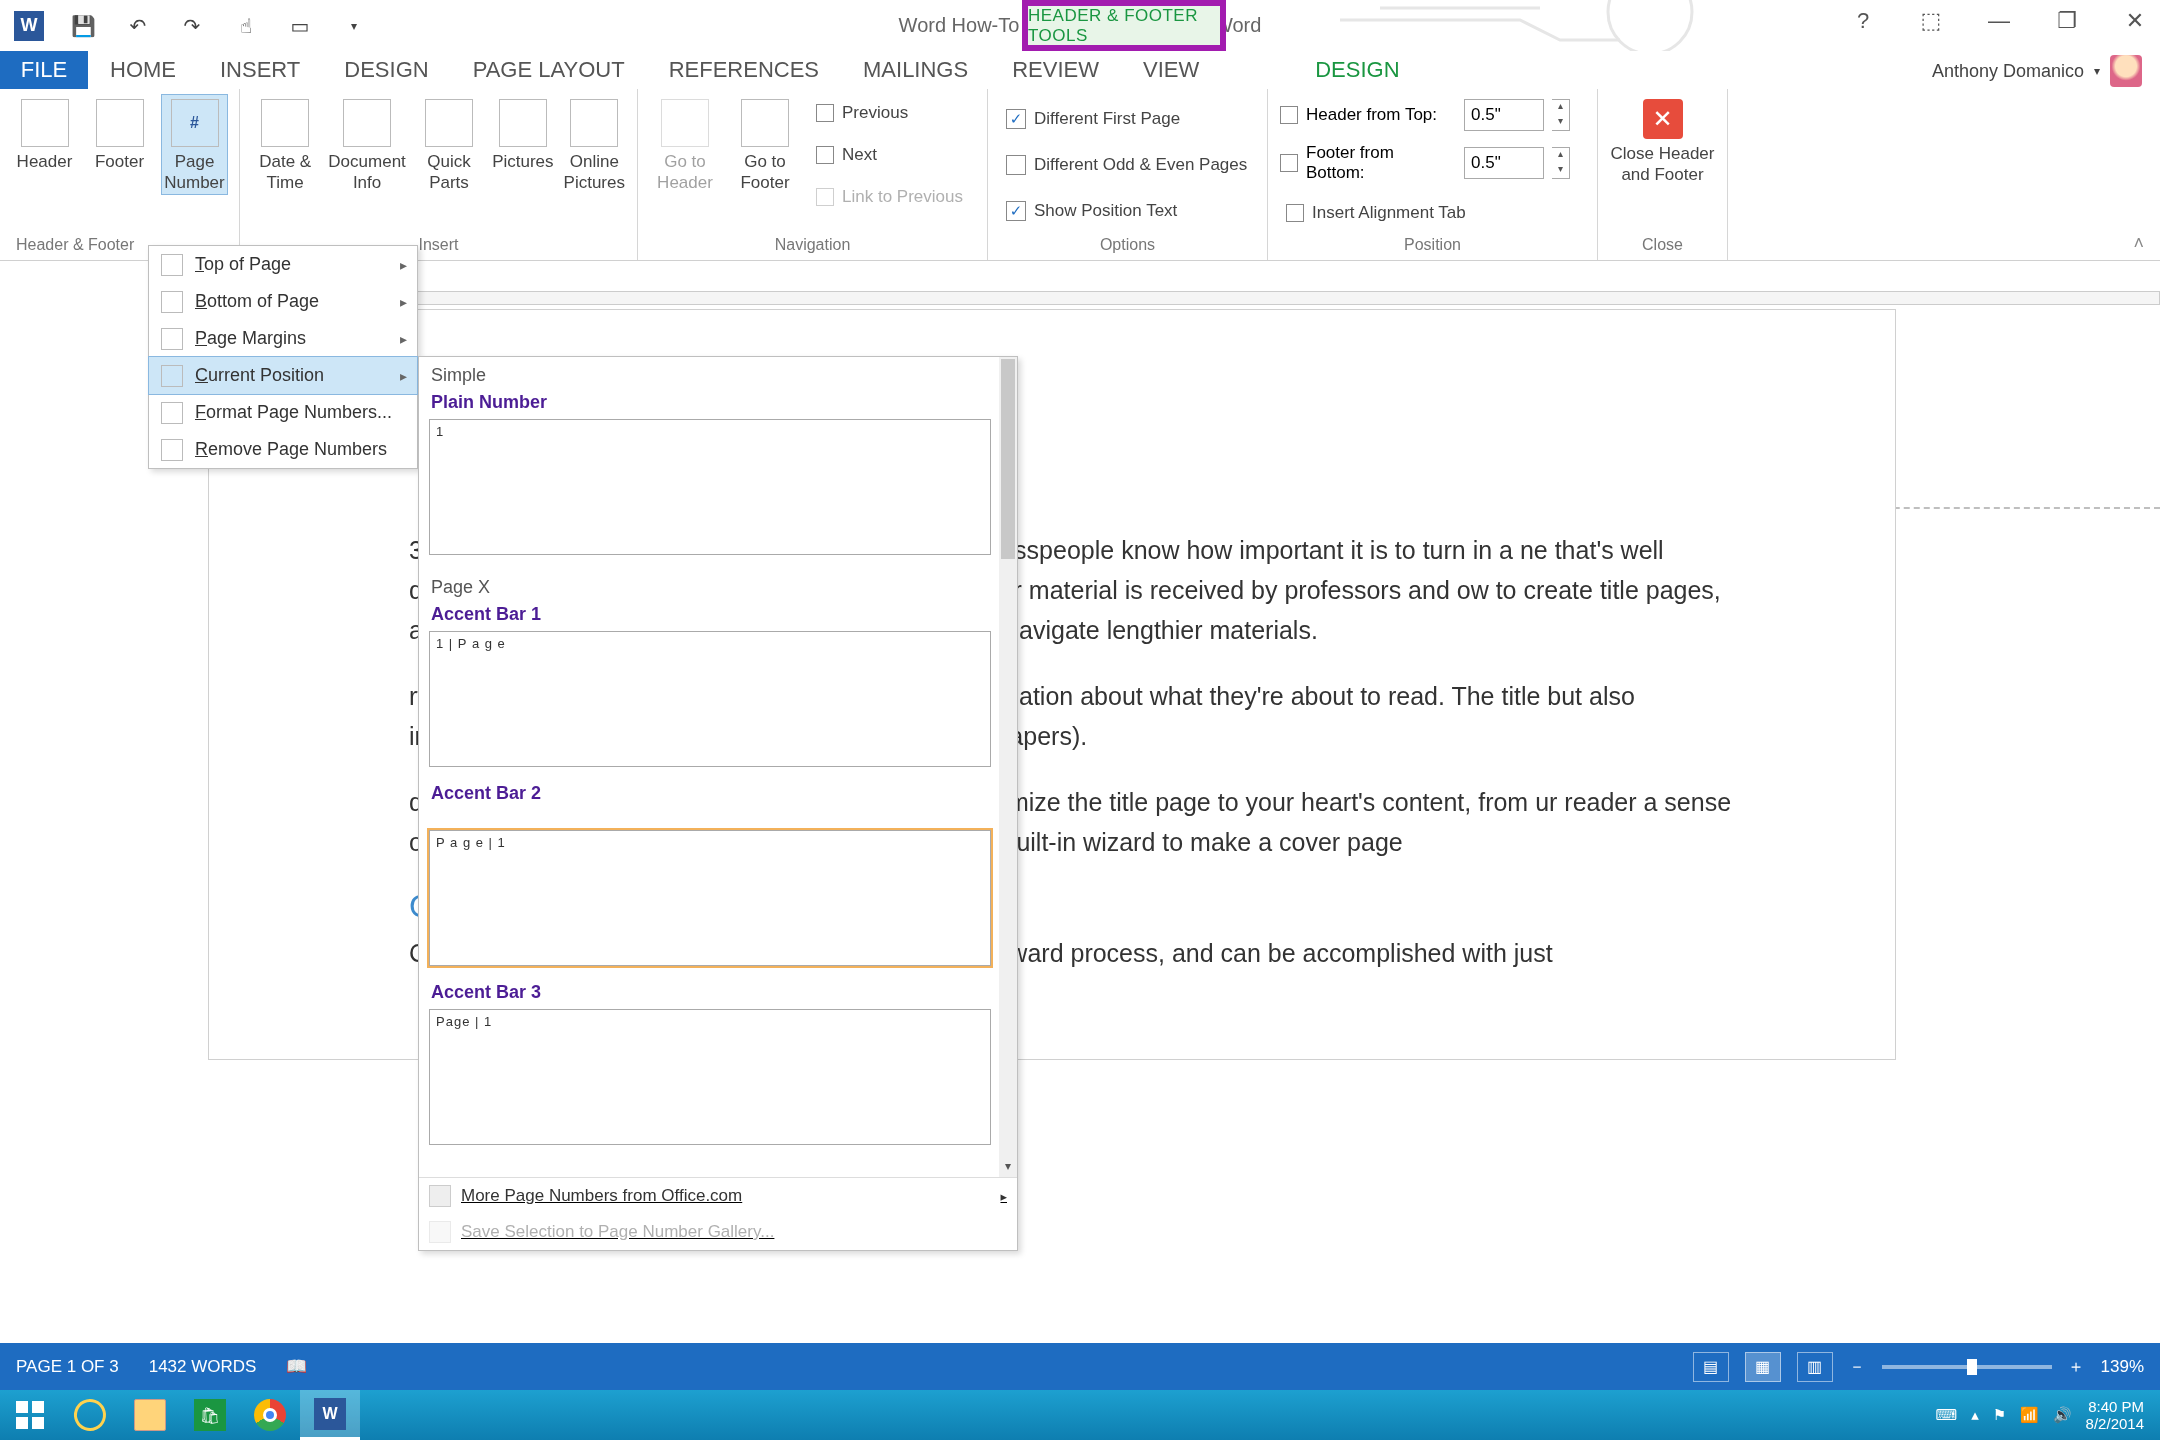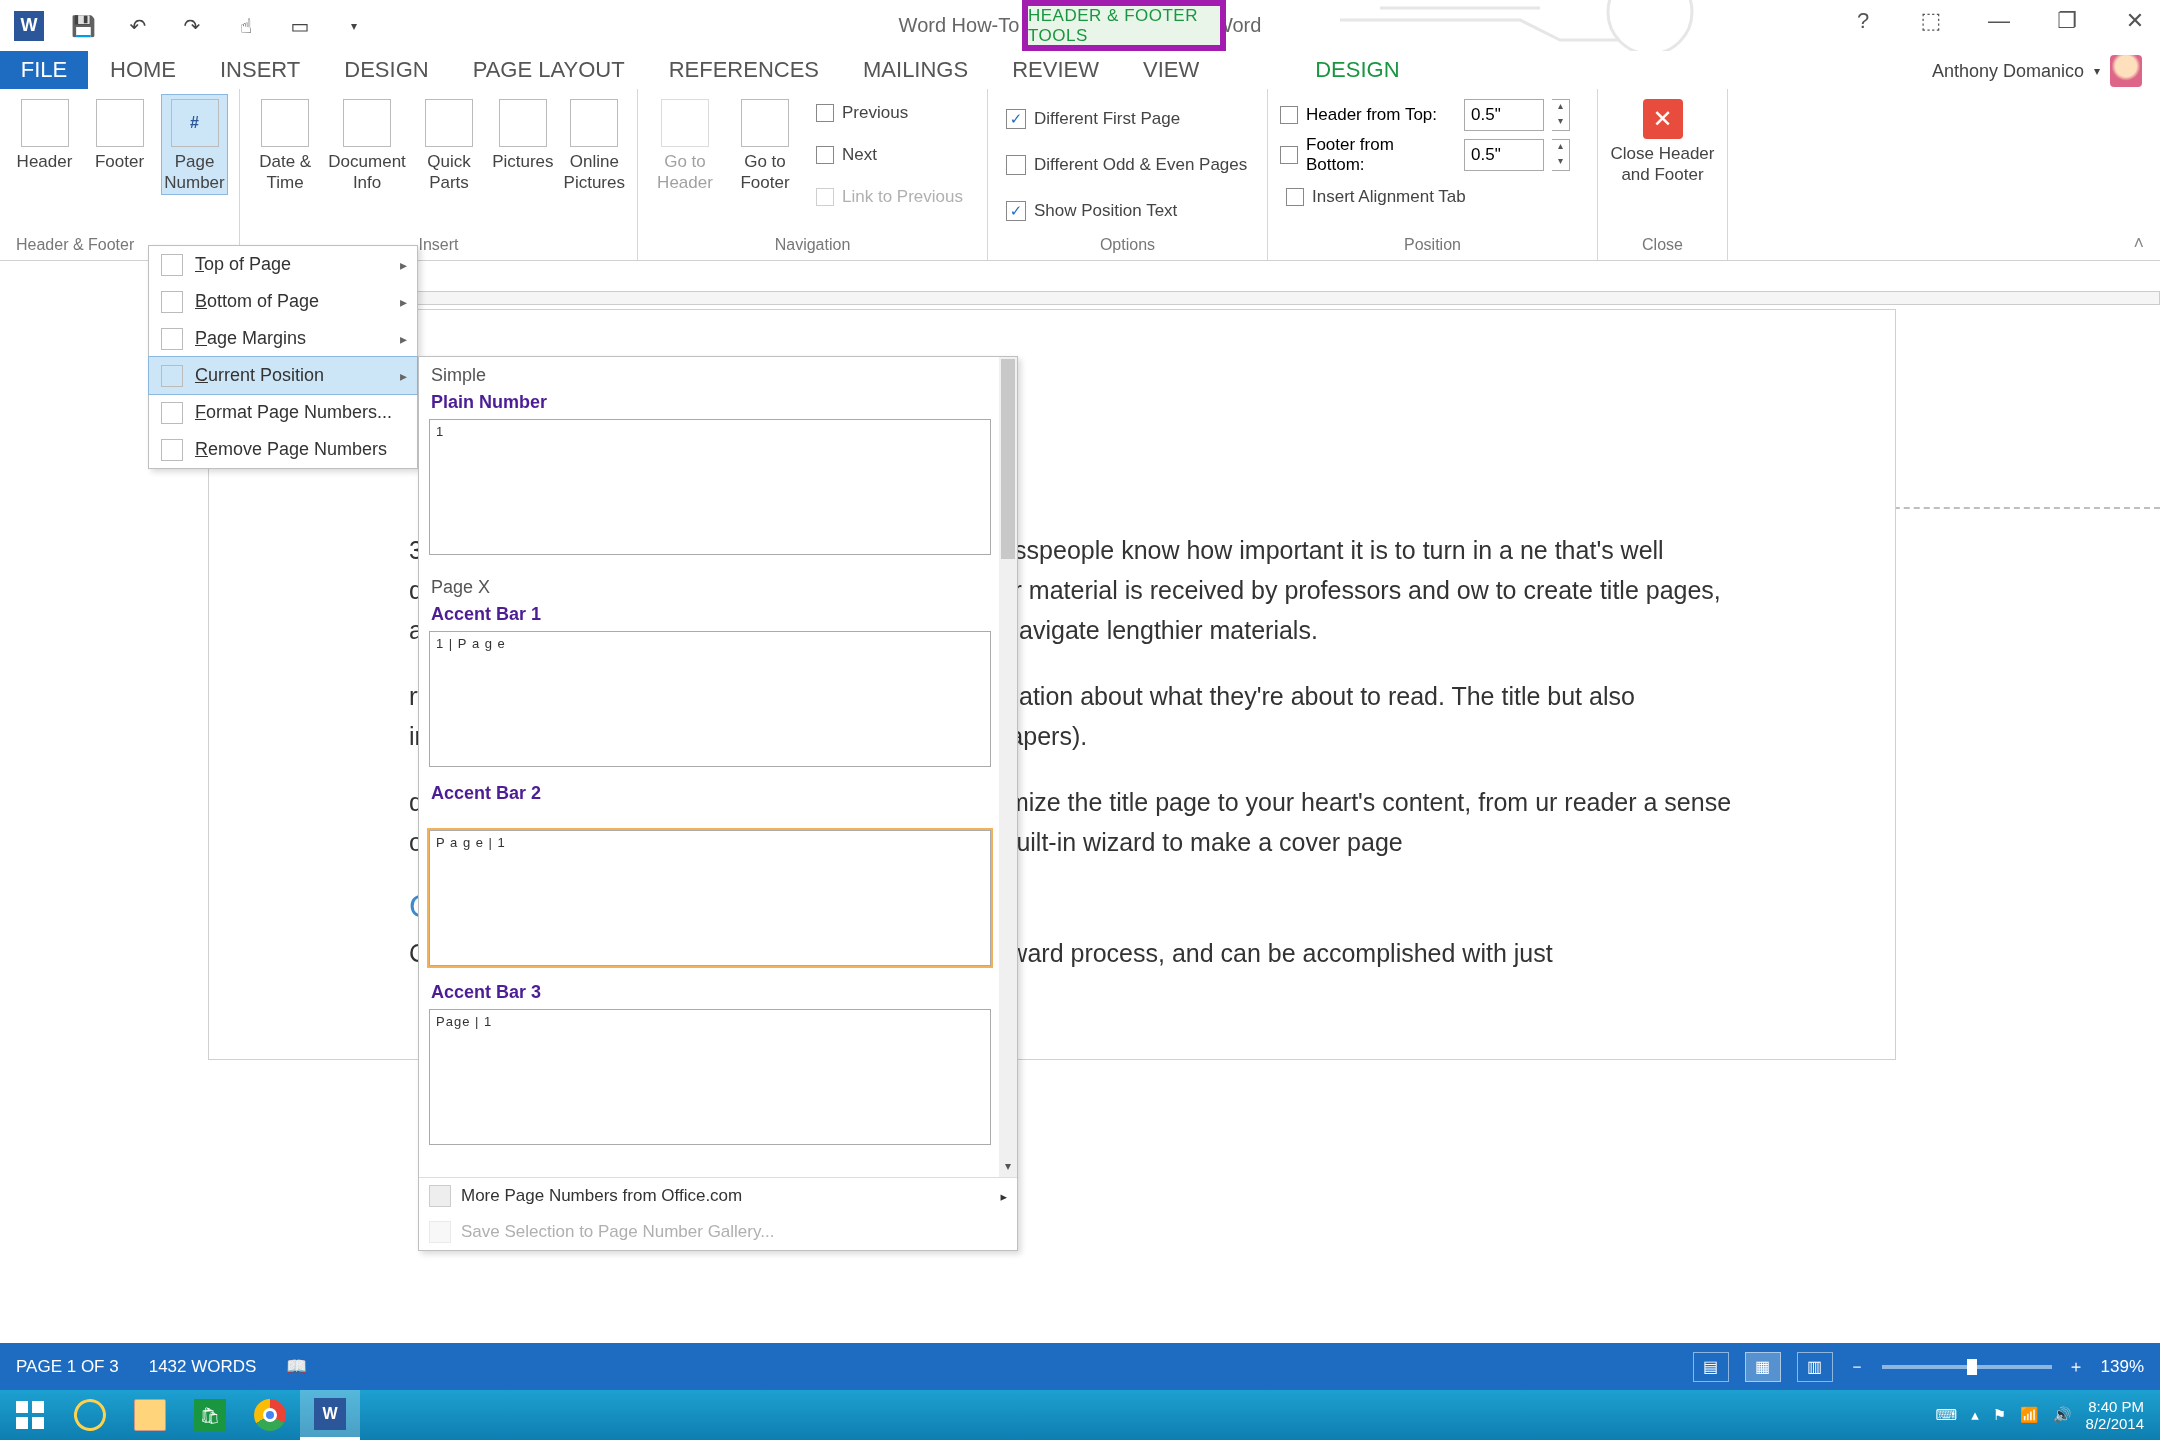--- a/index.html
+++ b/index.html
@@ -55,21 +55,21 @@
 
 .gallery { position: absolute; left: 418px; top: 356px; width: 600px; background: #fff; border: 1px solid #bfbfbf; box-shadow: 3px 3px 6px rgba(0,0,0,.15); z-index: 60; }
 .gallery .body { max-height: 820px; overflow: hidden; position: relative; }
 .gallery .scroll { position: absolute; right: 0; top: 0; width: 18px; height: 100%; background: #f0f0f0; }
 .gallery .scroll .thumb { position: absolute; top: 2px; left: 2px; right: 2px; height: 200px; background: #c8c8c8; }
 .gallery .scroll .ar { position: absolute; left: 0; right: 0; height: 18px; text-align: center; font-size: 12px; color: #555; }
 .gallery .cat { padding: 8px 12px 4px; font-size: 18px; color: #555; }
 .gallery .itemname { padding: 2px 12px; font-size: 18px; font-weight: 600; color: #4c1d95; }
 .gallery .preview { margin: 4px 26px 14px 10px; height: 136px; border: 1px solid #aaa; padding: 4px 6px; font-size: 13px; color: #333; letter-spacing: 1px; }
 .gallery .preview.sel { outline: 2px solid #f3b15a; margin-top: 24px; }
-.gallery .footer { border-top: 1px solid #ddd; }
+.gallery .footer { border-top: 1px solid #ddd; text-decoration: underline; }
 .gallery .fi { height: 36px; display: flex; align-items: center; gap: 10px; padding: 0 10px; font-size: 17px; color: #333; }
 .gallery .fi.disabled { color: #b0b0b0; }
 .gallery .fi .fico { width: 22px; height: 22px; background: #eee; border: 1px solid #ccc; }
 
 
 .docarea { position: absolute; left: 0; top: 261px; right: 0; bottom: 97px; background: #fff; overflow: hidden; }
 .docarea .ruler { position: absolute; left: 208px; right: 0; top: 30px; height: 14px; background: #f5f5f5; border: 1px solid #ccc; }
 .docarea .page { position: absolute; left: 208px; top: 48px; width: 1688px; background: #fff; border: 1px solid #d0d0d0; padding: 220px 160px 60px 200px; }
 .docarea .hdrline { position: absolute; left: 212px; right: 0; top: 246px; border-top: 2px dashed #bfbfbf; }
 .docarea .hdrtag { position: absolute; left: 220px; top: 252px; background: #f5f5f5; border: 1px solid #bbb; padding: 4px 10px; font-size: 17px; color: #333; }
@@ -238,21 +238,21 @@
             <span class="chk">✓</span>
             <span>Show Position Text</span>
           </label>
     </div>
       </div>
     <div class="glabel">Options</div>
   </div>
 
   <div class="group" style="width:330px">
     <div class="controls">
-        <div class="stack" style="gap:4px;padding-top:4px">
+        <div class="stack" style="gap:12px;padding-top:4px">
       <div class="spn">
             <span class="ic-sm"></span>
             <span style="width:150px">Header from Top:</span>
             <span class="box">0.5"</span>
             <span class="ud">
               <span>▴</span>
               <span>▾</span>
             </span>
           </div>
       <div class="spn">

